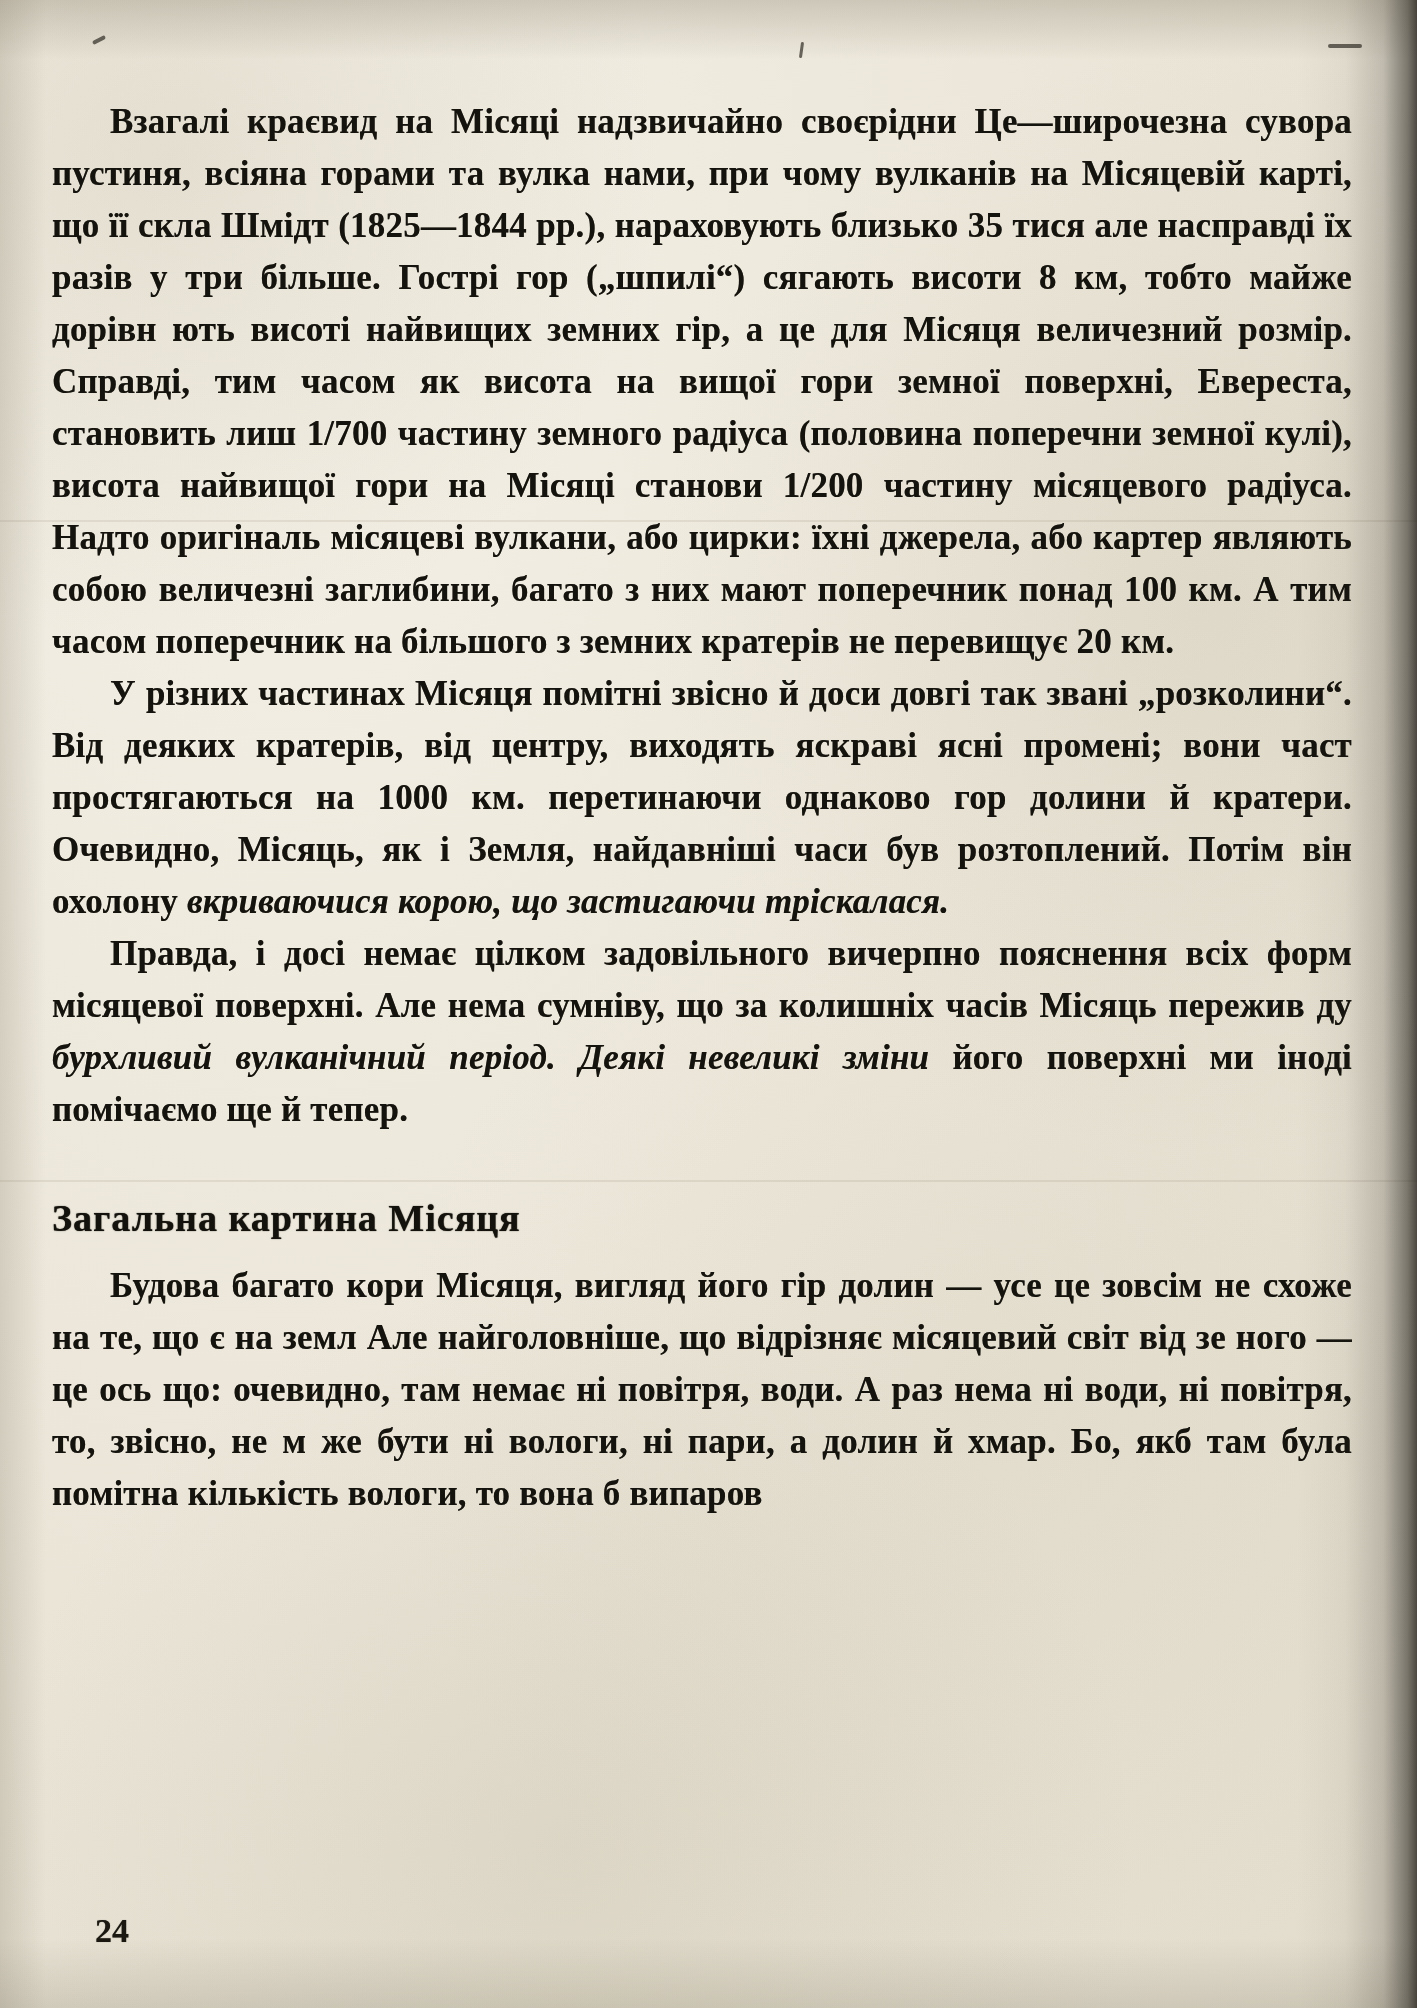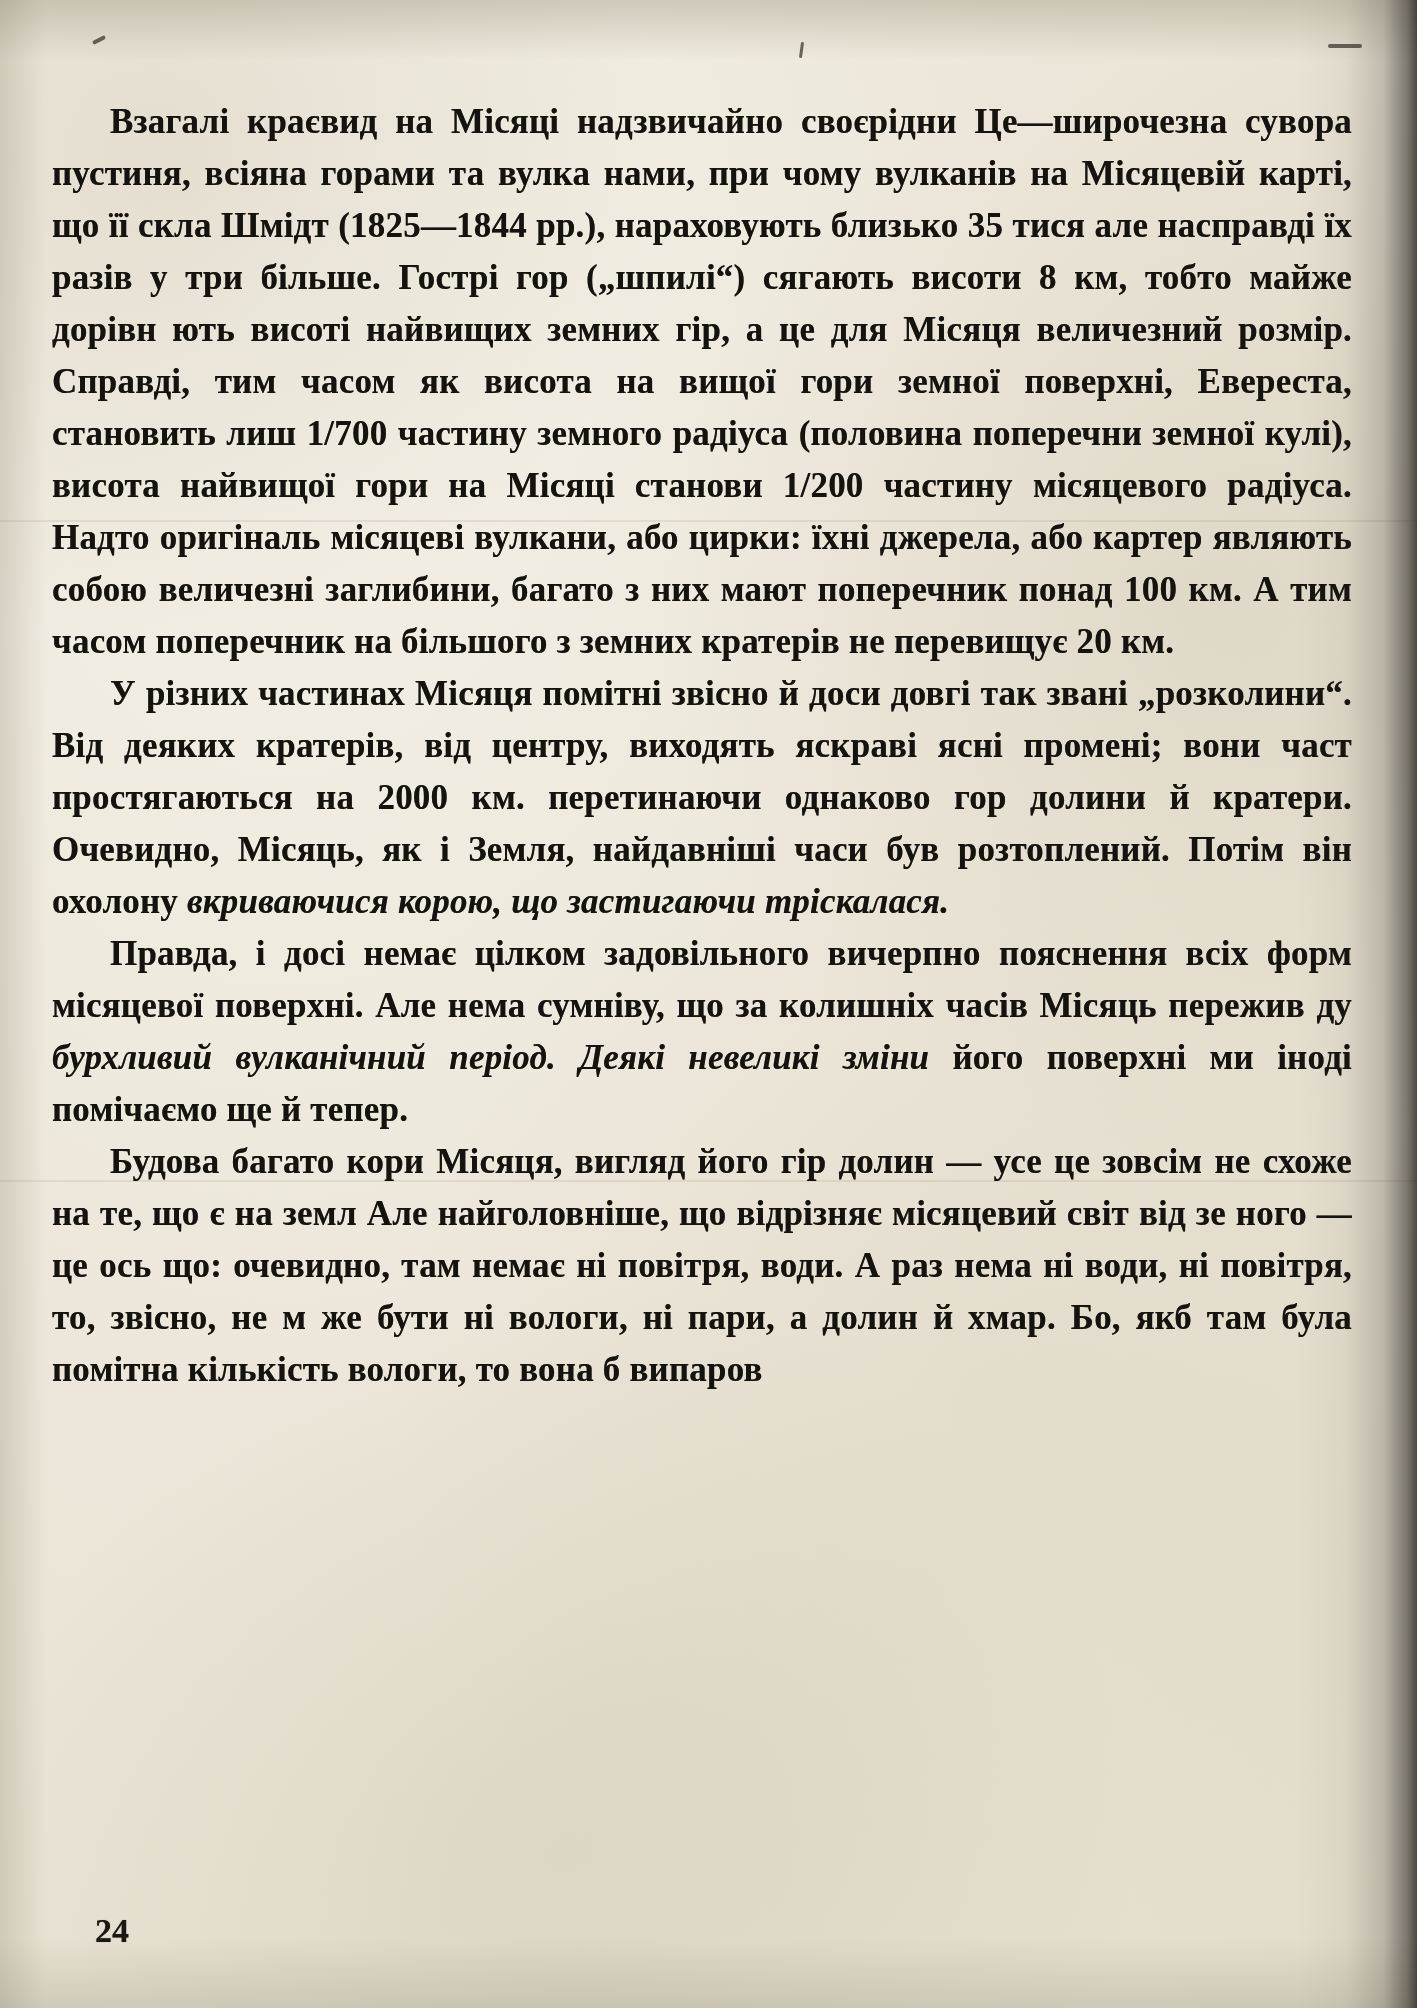--- a/index.html
+++ b/index.html
@@ -191,34 +191,35 @@
       <span>місяцеві вулкани, або цирки:  їхні  джерела,  або картер</span>
       <span>являють собою величезні заглибини, багато з них мают</span>
       <span>поперечник понад 100 км. А тим часом поперечник на</span>
       <span>більшого з земних кратерів не перевищує 20 км.</span>
     </p>
 
     <p class="body">
       <span>У  різних  частинах  Місяця  помітні  звісно  й доси</span>
       <span>довгі  так  звані  „розколини“.  Від  деяких кратерів,</span>
       <span>від центру, виходять  яскраві  ясні промені; вони част</span>
-      <span>простягаються на 2000 км. перетинаючи  однаково гор</span>
+      <span>простягаються на 1000 км. перетинаючи  однаково гор</span>
       <span>долини  й  кратери.  Очевидно,  Місяць,  як  і  Земля,</span>
       <span>найдавніші часи був  розтоплений.  Потім він охолону</span>
       <span class="it">вкриваючися корою, що застигаючи тріскалася.</span>
     </p>
 
     <p class="body">
       <span>Правда, і досі немає  цілком задовільного вичерпно</span>
       <span>пояснення  всіх  форм  місяцевої  поверхні.  Але  нема</span>
       <span>сумніву, що за  колишніх  часів  Місяць  пережив  ду</span>
       <span class="it">бурхливий вулканічний період. Деякі невеликі зміни</span>
       <span>його поверхні ми іноді помічаємо ще й тепер.</span>
     </p>
 
+    <h2 class="section">Загальна картина Місяця</h2>
 
     <p class="body">
       <span>Будова  багато  кори  Місяця, вигляд  його  гір</span>
       <span>долин — усе це зовсім не схоже  на  те, що є на земл</span>
       <span>Але найголовніше, що відрізняє місяцевий світ від зе</span>
       <span>ного — це ось  що: очевидно, там  немає ні повітря,</span>
       <span>води. А раз нема ні води, ні повітря, то, звісно, не м</span>
       <span>же бути ні вологи, ні пари, а  долин  й  хмар.  Бо, якб</span>
       <span>там була помітна кількість вологи, то вона б випаров</span>
     </p>

